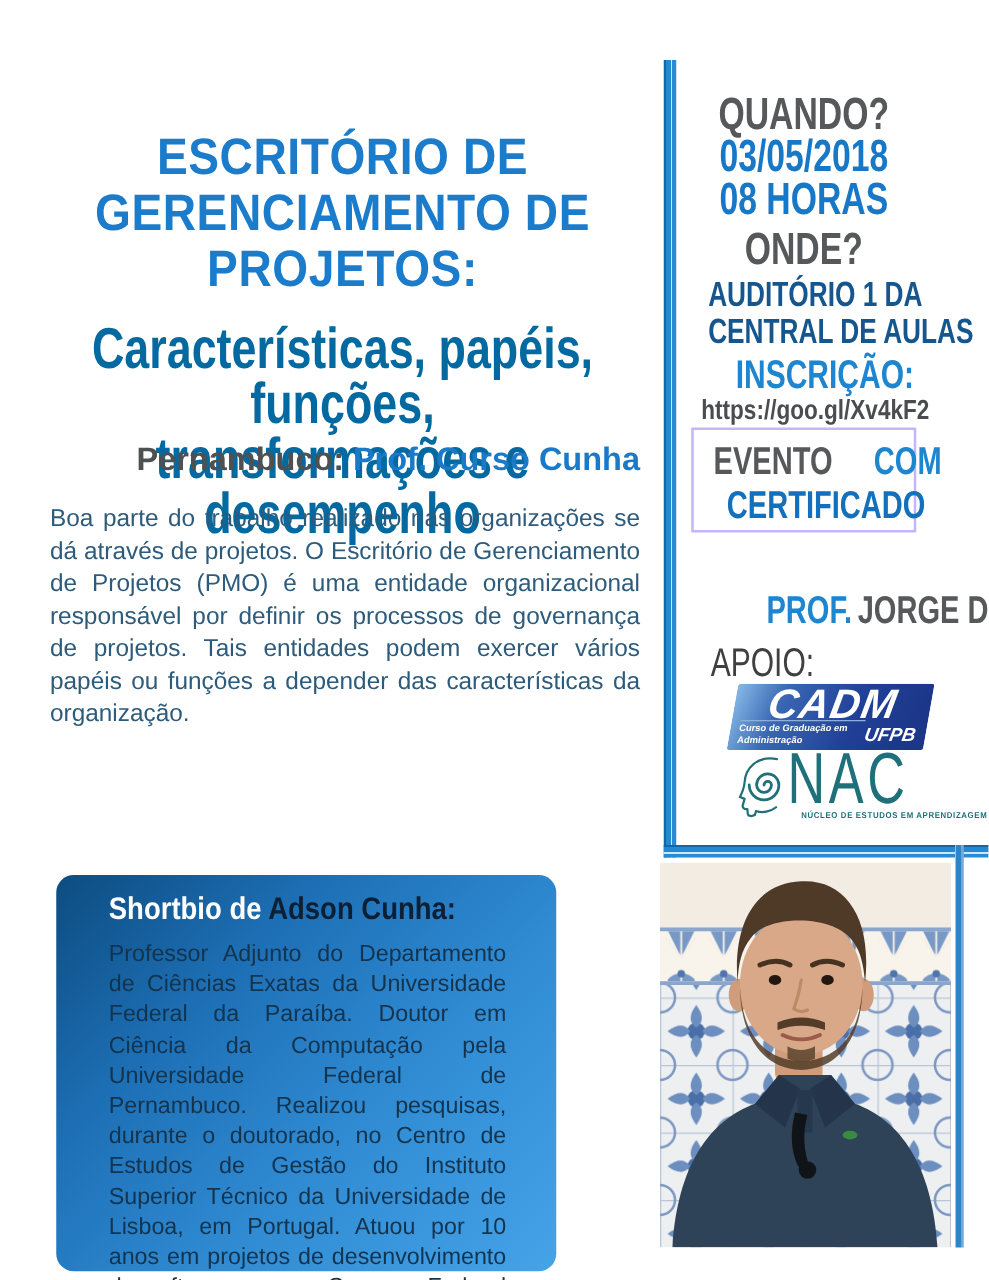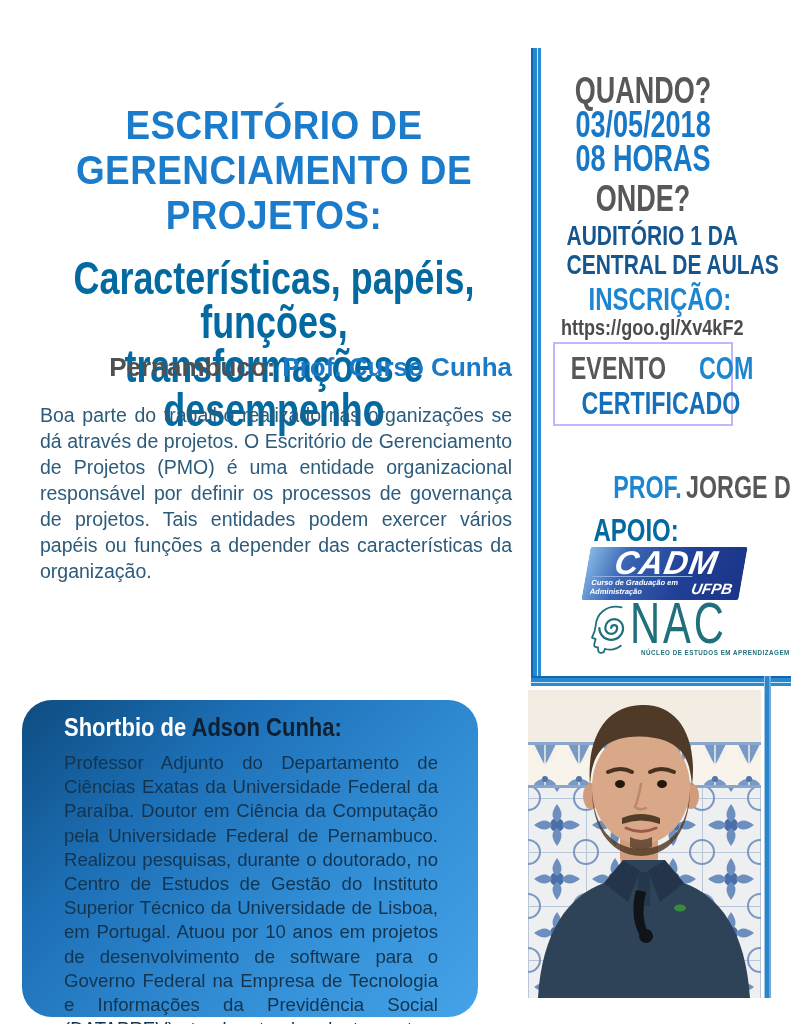--- a/index.html
+++ b/index.html
@@ -13,22 +13,22 @@
   .subtitle{position:absolute;left:14px;top:218px;width:520px;text-align:center;
     color:#0369a1;font-weight:700;font-size:46px;line-height:44px;}
   .cx{transform:scaleX(.78);transform-origin:50% 50%;}
   .cx85{transform:scaleX(.9);transform-origin:50% 50%;}
   .speaker{position:absolute;right:279px;top:352px;font-size:26px;font-weight:700;white-space:nowrap;}
   .speaker .lbl{color:#4f5052;}
   .speaker .nm{color:#1a7ac8;margin-left:7px;}
   .desc{position:absolute;left:40px;top:402px;width:472px;color:#2d5b7c;
     font-size:19.5px;line-height:26px;text-align:justify;}
   .desc p{margin:0 0 15px 0;}
-  .bio-box{position:absolute;left:22px;top:700px;width:456px;height:317px;box-sizing:border-box;
-    border-radius:30px;padding:13px 40px 0 42px;
+  .bio-box{position:absolute;left:45px;top:700px;width:400px;height:317px;box-sizing:border-box;
+    border-radius:14px;padding:13px 40px 0 42px;
     background:linear-gradient(135deg,#0d4c80 0%,#1d6fb5 30%,#2f8ad2 60%,#45a3e8 100%);}
   .bio-head{font-size:25px;font-weight:700;white-space:nowrap;transform:scaleX(.88);transform-origin:0 50%;}
   .bio-head .pre{color:#ffffff;}
   .bio-head .nam{color:#0c1f33;margin-left:6px;}
   .bio-text{margin:9px 0 0 0;color:#13344f;font-size:18.6px;line-height:24.2px;text-align:justify;}
   
   .divider-v{position:absolute;left:531px;top:48px;width:10px;height:638px;
     background:linear-gradient(to right,#1565a8 0 2px,#2389d2 2px 6px,#cfe6f6 6px 7px,#2a8ad2 7px 10px);}
   .divider-h{position:absolute;left:531px;top:676px;width:260px;height:10px;
     background:linear-gradient(to bottom,#1565a8 0 2px,#2389d2 2px 6px,#cfe6f6 6px 7px,#2a8ad2 7px 10px);}
@@ -48,21 +48,21 @@
   .cert-box{position:absolute;left:553px;top:342px;width:180px;height:84px;box-sizing:border-box;
     border:2px solid #c4b5fd;background:#ffffff;text-align:center;padding-top:7px;
     font-weight:700;font-size:31px;line-height:35px;white-space:nowrap;}
   .cert-box .w1{color:#57585a;}
   .cert-box .w2{color:#1e86d0;margin-left:8px;}
   .cert-box .w3{color:#1470ba;}
   .h-real{color:#1e86d0;font-weight:700;font-size:31px;}
   .h-prof{font-weight:700;font-size:31px;}
   .h-prof .p1{color:#1e86d0;}
   .h-prof .p2{color:#57585a;margin-left:6px;}
-  .h-apoio{color:#0369a1;font-weight:700;font-size:32px;margin-left:24px;}
+  .h-apoio{color:#404040;font-weight:400;font-size:32px;}
   
   .cadm{position:absolute;left:584px;top:545px;width:161px;height:57px;
     transform:skewX(-10deg);border-radius:4px;border:2px solid #ffffff;box-sizing:border-box;
     background:linear-gradient(105deg,#86b9e6 0%,#3a66b4 24%,#203f96 62%,#1b3586 100%);}
   .cadm .word{position:absolute;left:0;right:0;top:-3px;text-align:center;color:#ffffff;
     font-style:italic;font-weight:700;font-size:33px;letter-spacing:1px;}
   .cadm .sub{position:absolute;left:7px;bottom:4px;width:100px;color:#ffffff;
     font-size:7.5px;font-weight:700;line-height:8.5px;text-align:left;
     border-top:1px solid #8fb0dd;padding-top:2px;}
   .cadm .ufpb{position:absolute;right:8px;bottom:3px;color:#ffffff;

